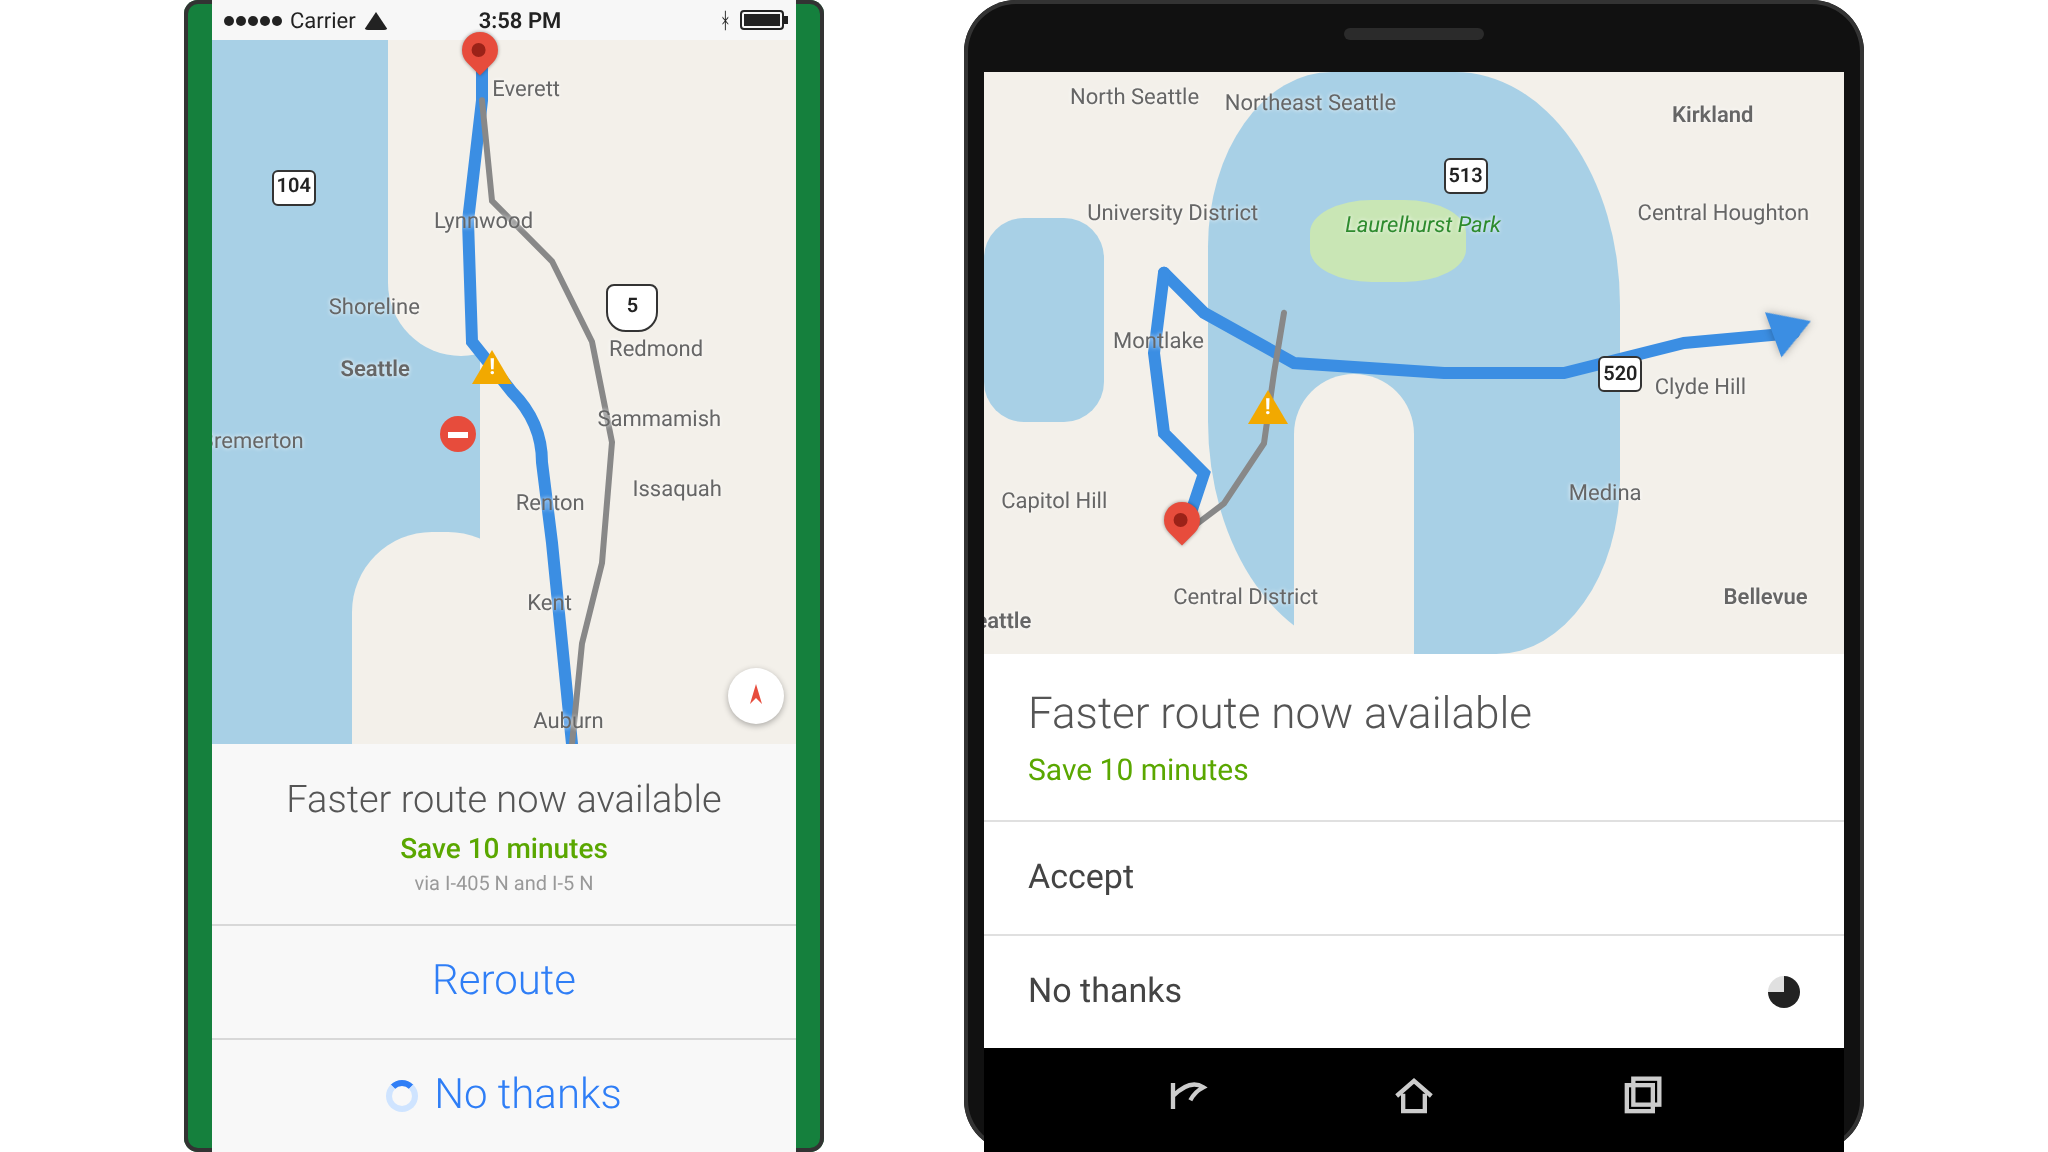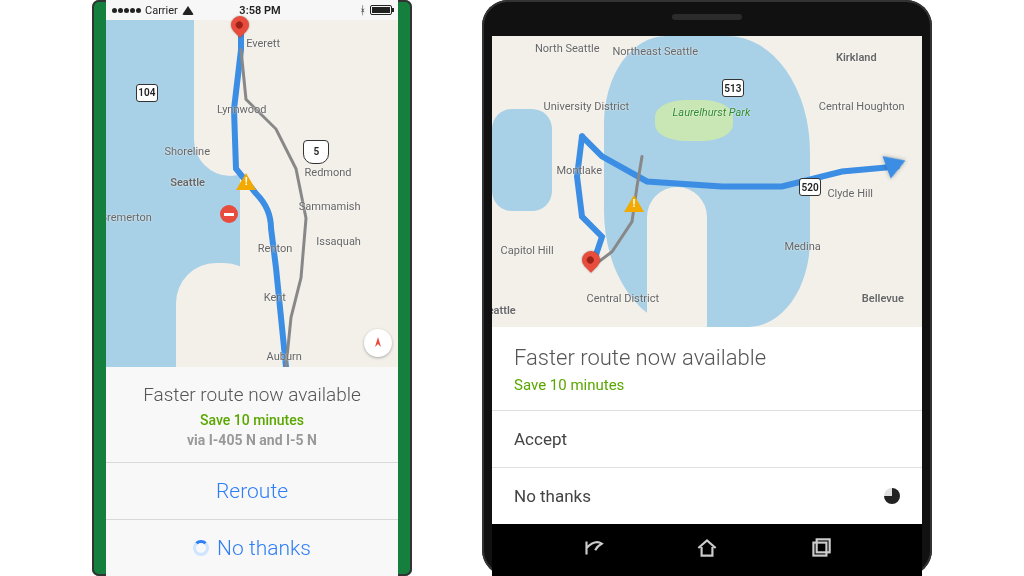--- a/index.html
+++ b/index.html
@@ -87,21 +87,21 @@
 
   .compass{position:absolute;right:6px;bottom:10px;width:28px;height:28px;border-radius:50%;background:#fff;box-shadow:0 1px 3px rgba(0,0,0,.3);display:flex;align-items:center;justify-content:center;}
   .compass svg{display:block;}
   .nav-arrow{position:absolute;width:0;height:0;border-left:12px solid transparent;border-right:12px solid transparent;border-bottom:20px solid #3b8ee3;transform:translate(-50%,-50%) rotate(70deg);filter:drop-shadow(0 0 2px rgba(0,0,0,.3));}
 
   
   .sheet-ios { background:#f8f8f8; }
   .sheet-ios .hdr { padding: 16px 18px 14px; text-align:center; }
   .sheet-ios .title { font-size:19px; color:#555; font-weight:300; }
   .sheet-ios .save  { font-size:14px; color:#5aa700; margin-top:6px; font-weight:500;}
-  .sheet-ios .via   { font-size:14px; color:#999; margin-top:4px;font-weight:bold; }
+  .sheet-ios .via   { font-size:10px; color:#999; margin-top:4px; }
   .sheet-ios .btn   { border-top:1px solid #d8d8d8; padding:16px 0; text-align:center; font-size:21px; font-weight:300; color:#2f7ef6; display:flex; align-items:center; justify-content:center; gap:8px;}
   .spinner { width:16px;height:16px;border:3px solid #cfe4ff;border-top-color:#2f7ef6;border-radius:50%; }
 
   
   .android {
     width: 450px;
     height: 100%;
     background: #111;
     border-radius: 26px;
     padding: 0 10px;

